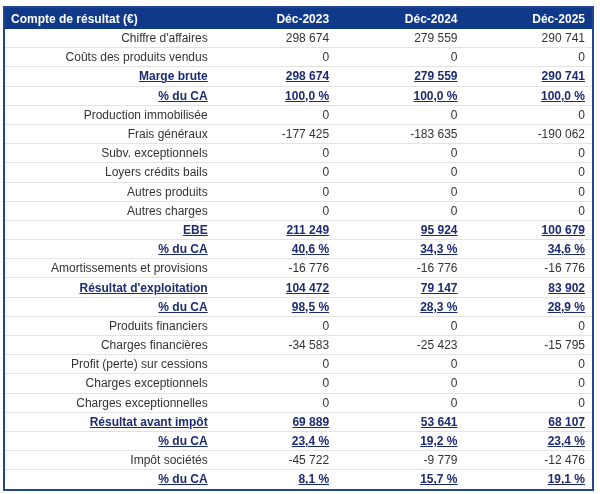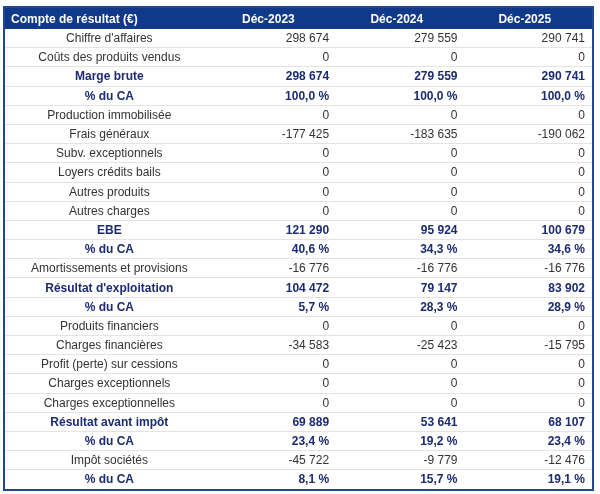--- a/index.html
+++ b/index.html
@@ -29,37 +29,38 @@
 
   thead th {
     background: #11398a;
     color: #ffffff;
     font-weight: bold;
     height: 21px;
     white-space: nowrap;
     overflow: hidden;
   }
   thead th.label { text-align: left;  padding: 0 0 0 6px; }
-  thead th.val   { text-align: center; padding: 0 7px 0 0; }
+  thead th.val   { text-align: right; padding: 0 7px 0 0; }
 
   tbody td {
     height: 18.2px;
     border-bottom: 1px solid #e3e3e3;
     white-space: nowrap;
     overflow: hidden;
     color: #333333;
     background: #ffffff;
   }
   tbody tr:last-child td { border-bottom: none; }
-  tbody td.label { text-align: center;  padding: 0 0 0 6px; margin-top: 36px; }
+  tbody td.label { text-align: right;  padding: 0 0 0 6px; margin-top: 36px; }
   tbody td.val   { text-align: right; padding: 0 7px 0 0; }
 
   tbody tr.bold-row td {
     font-weight: bold;
     color: #1c2b72;
+    text-decoration: underline;
   }
 </style>
 </head>
 <body>
 
 <div class="page">
   <table class="statement">
     <colgroup>
       <col class="c-label">
       <col class="c-val">
@@ -130,21 +131,21 @@
           <td class="val">0</td>
         </tr>
         <tr>
           <td class="label">Autres charges</td>
           <td class="val">0</td>
           <td class="val">0</td>
           <td class="val">0</td>
         </tr>
         <tr class="bold-row">
           <td class="label">EBE</td>
-          <td class="val">121 290</td>
+          <td class="val">211 249</td>
           <td class="val">95 924</td>
           <td class="val">100 679</td>
         </tr>
         <tr class="bold-row">
           <td class="label">% du CA</td>
           <td class="val">40,6 %</td>
           <td class="val">34,3 %</td>
           <td class="val">34,6 %</td>
         </tr>
         <tr>
@@ -154,21 +155,21 @@
           <td class="val">-16 776</td>
         </tr>
         <tr class="bold-row">
           <td class="label">Résultat d'exploitation</td>
           <td class="val">104 472</td>
           <td class="val">79 147</td>
           <td class="val">83 902</td>
         </tr>
         <tr class="bold-row">
           <td class="label">% du CA</td>
-          <td class="val">5,7 %</td>
+          <td class="val">98,5 %</td>
           <td class="val">28,3 %</td>
           <td class="val">28,9 %</td>
         </tr>
         <tr>
           <td class="label">Produits financiers</td>
           <td class="val">0</td>
           <td class="val">0</td>
           <td class="val">0</td>
         </tr>
         <tr>

